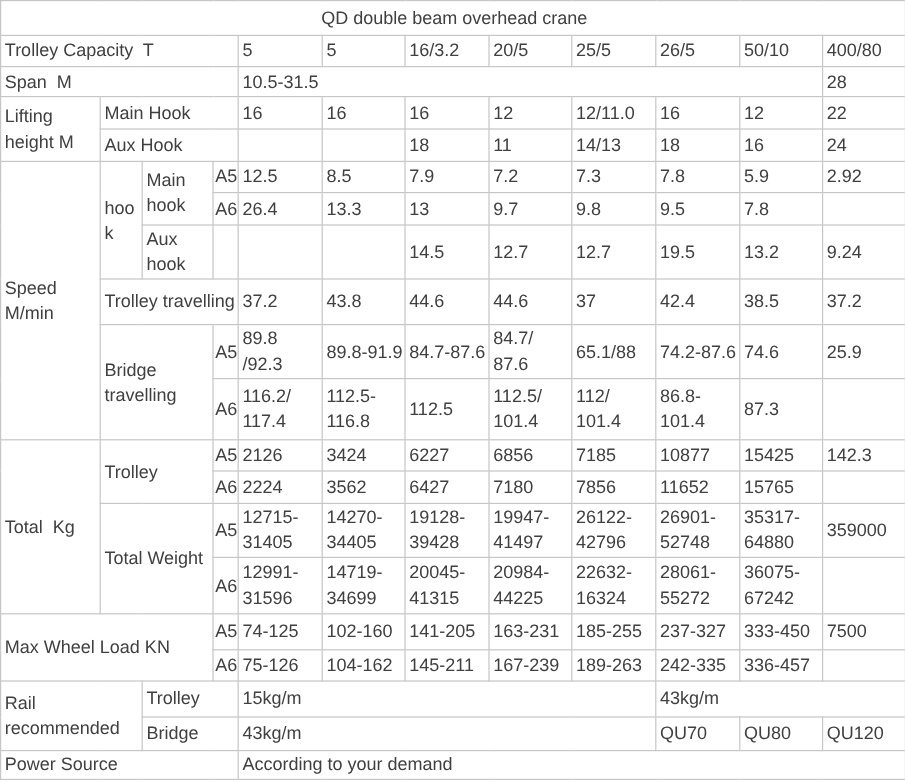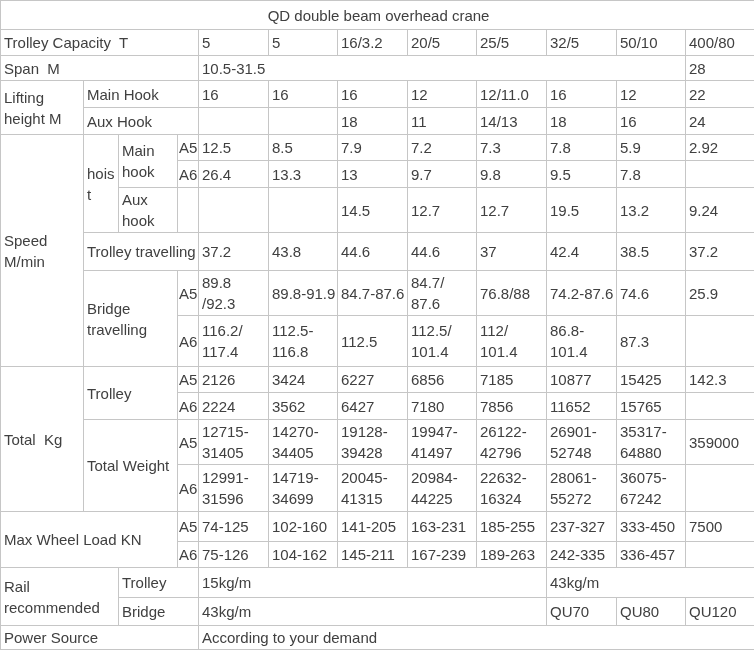--- a/index.html
+++ b/index.html
@@ -17,21 +17,21 @@
     border:1px solid #c6c6c6;
     font-weight:normal;
     text-align:left;
     vertical-align:middle;
     padding:1px 1px 1px 3px;
     white-space:pre-wrap;
     word-wrap:break-word;
     line-height:21px;
   }
   th.title{text-align:center;}
-  th.ax,td.ax{padding-left:1px;padding-right:0;}
+  th.ax,td.ax{padding-left:1px;padding-right:0;text-align:center;}
 </style>
 </head>
 <body>
 
 <div class="wrap">
 <table>
   <colgroup>
     <col style="width:83px">
         <col style="width:35px">
         <col style="width:59px">
@@ -51,21 +51,21 @@
     <th class="title" colspan="12">QD double beam overhead crane</th>
   </tr>
 
   <tr style="height:26px">
     <th colspan="4">Trolley Capacity  T</th>
     <td>5</td>
     <td>5</td>
     <td>16/3.2</td>
     <td>20/5</td>
     <td>25/5</td>
-    <td>32/5</td>
+    <td>26/5</td>
     <td>50/10</td>
     <td>400/80</td>
   </tr>
 
   <tr style="height:25px">
     <th colspan="4">Span  M</th>
     <td colspan="7">10.5-31.5</td>
     <td>28</td>
   </tr>
 
@@ -89,21 +89,21 @@
     <td>18</td>
     <td>11</td>
     <td>14/13</td>
     <td>18</td>
     <td>16</td>
     <td>24</td>
   </tr>
 
   <tr style="height:26px">
     <th rowspan="6">Speed M/min</th>
-    <th rowspan="3">hoist</th>
+    <th rowspan="3">hook</th>
     <th rowspan="2">Main hook</th>
     <th class="ax">A5</th>
     <td>12.5</td>
     <td>8.5</td>
     <td>7.9</td>
     <td>7.2</td>
     <td>7.3</td>
     <td>7.8</td>
     <td>5.9</td>
     <td>2.92</td>
@@ -146,21 +146,21 @@
     <td>37.2</td>
   </tr>
 
   <tr style="height:45px">
     <th rowspan="2" colspan="2">Bridge travelling</th>
     <th class="ax">A5</th>
     <td>89.8 /92.3</td>
     <td>89.8-91.9</td>
     <td>84.7-87.6</td>
     <td>84.7/ 87.6</td>
-    <td>76.8/88</td>
+    <td>65.1/88</td>
     <td>74.2-87.6</td>
     <td>74.6</td>
     <td>25.9</td>
   </tr>
 
   <tr style="height:51px">
     <th class="ax">A6</th>
     <td>116.2/ 117.4</td>
     <td>112.5- 116.8</td>
     <td>112.5</td>

